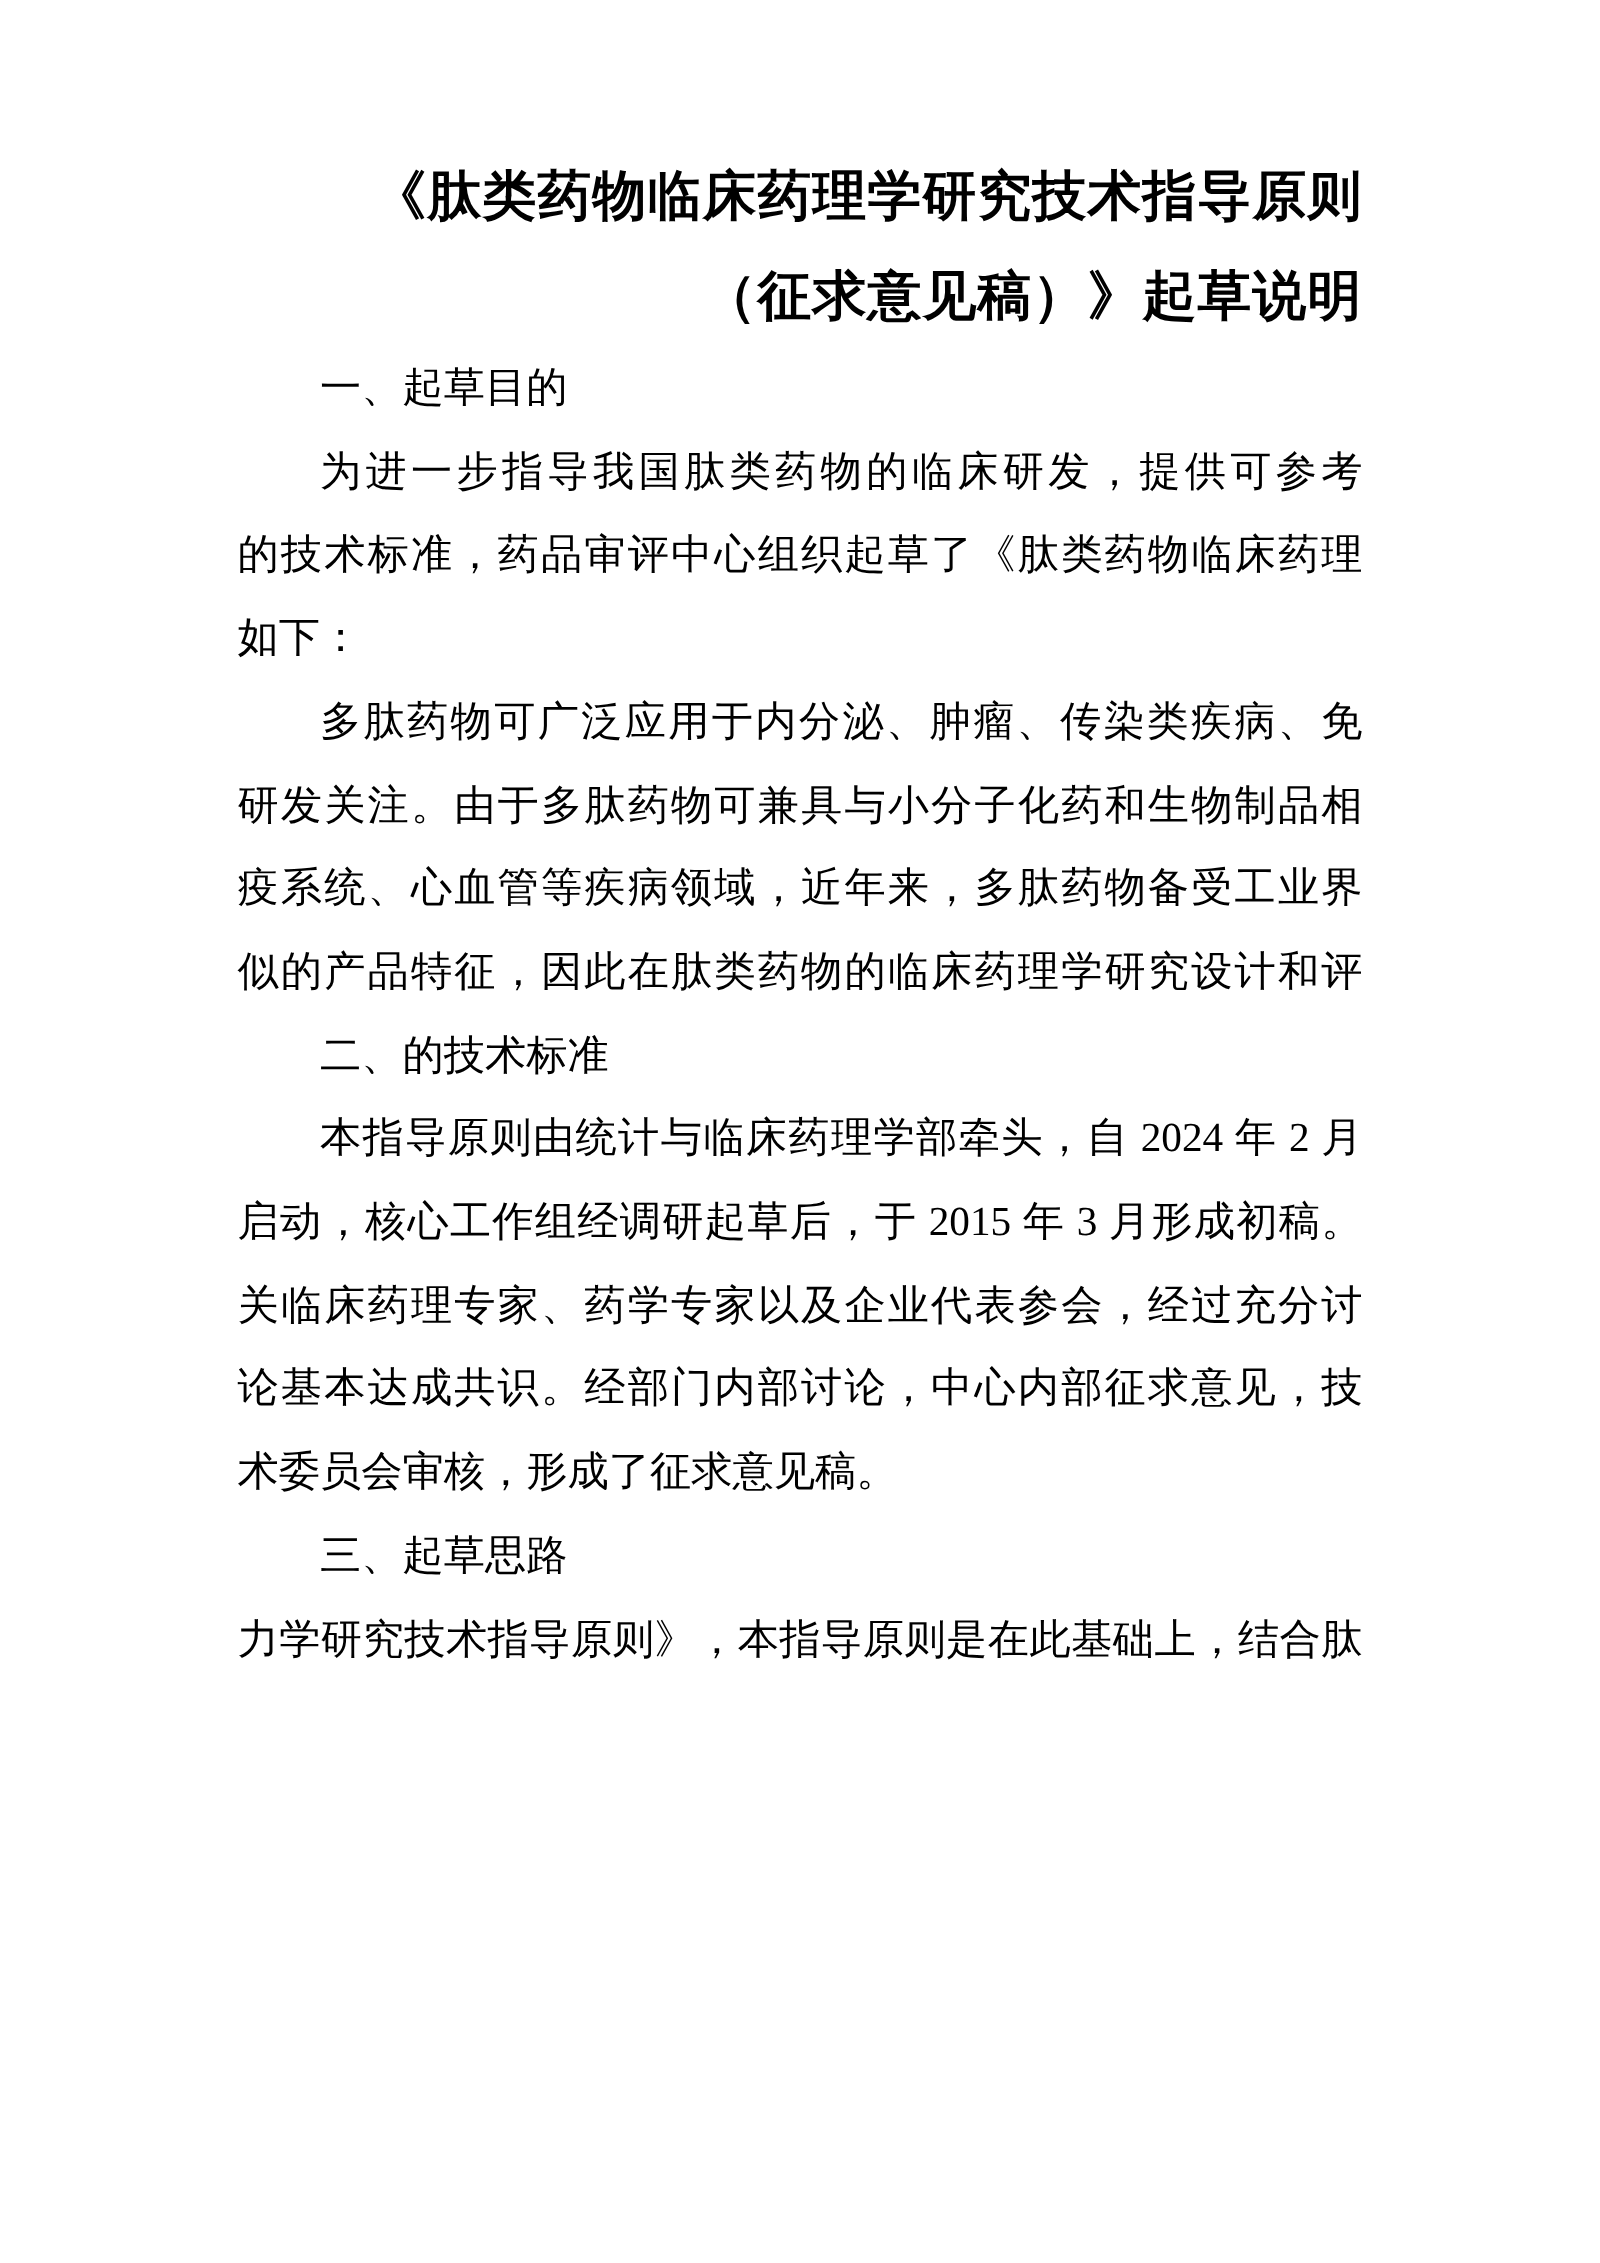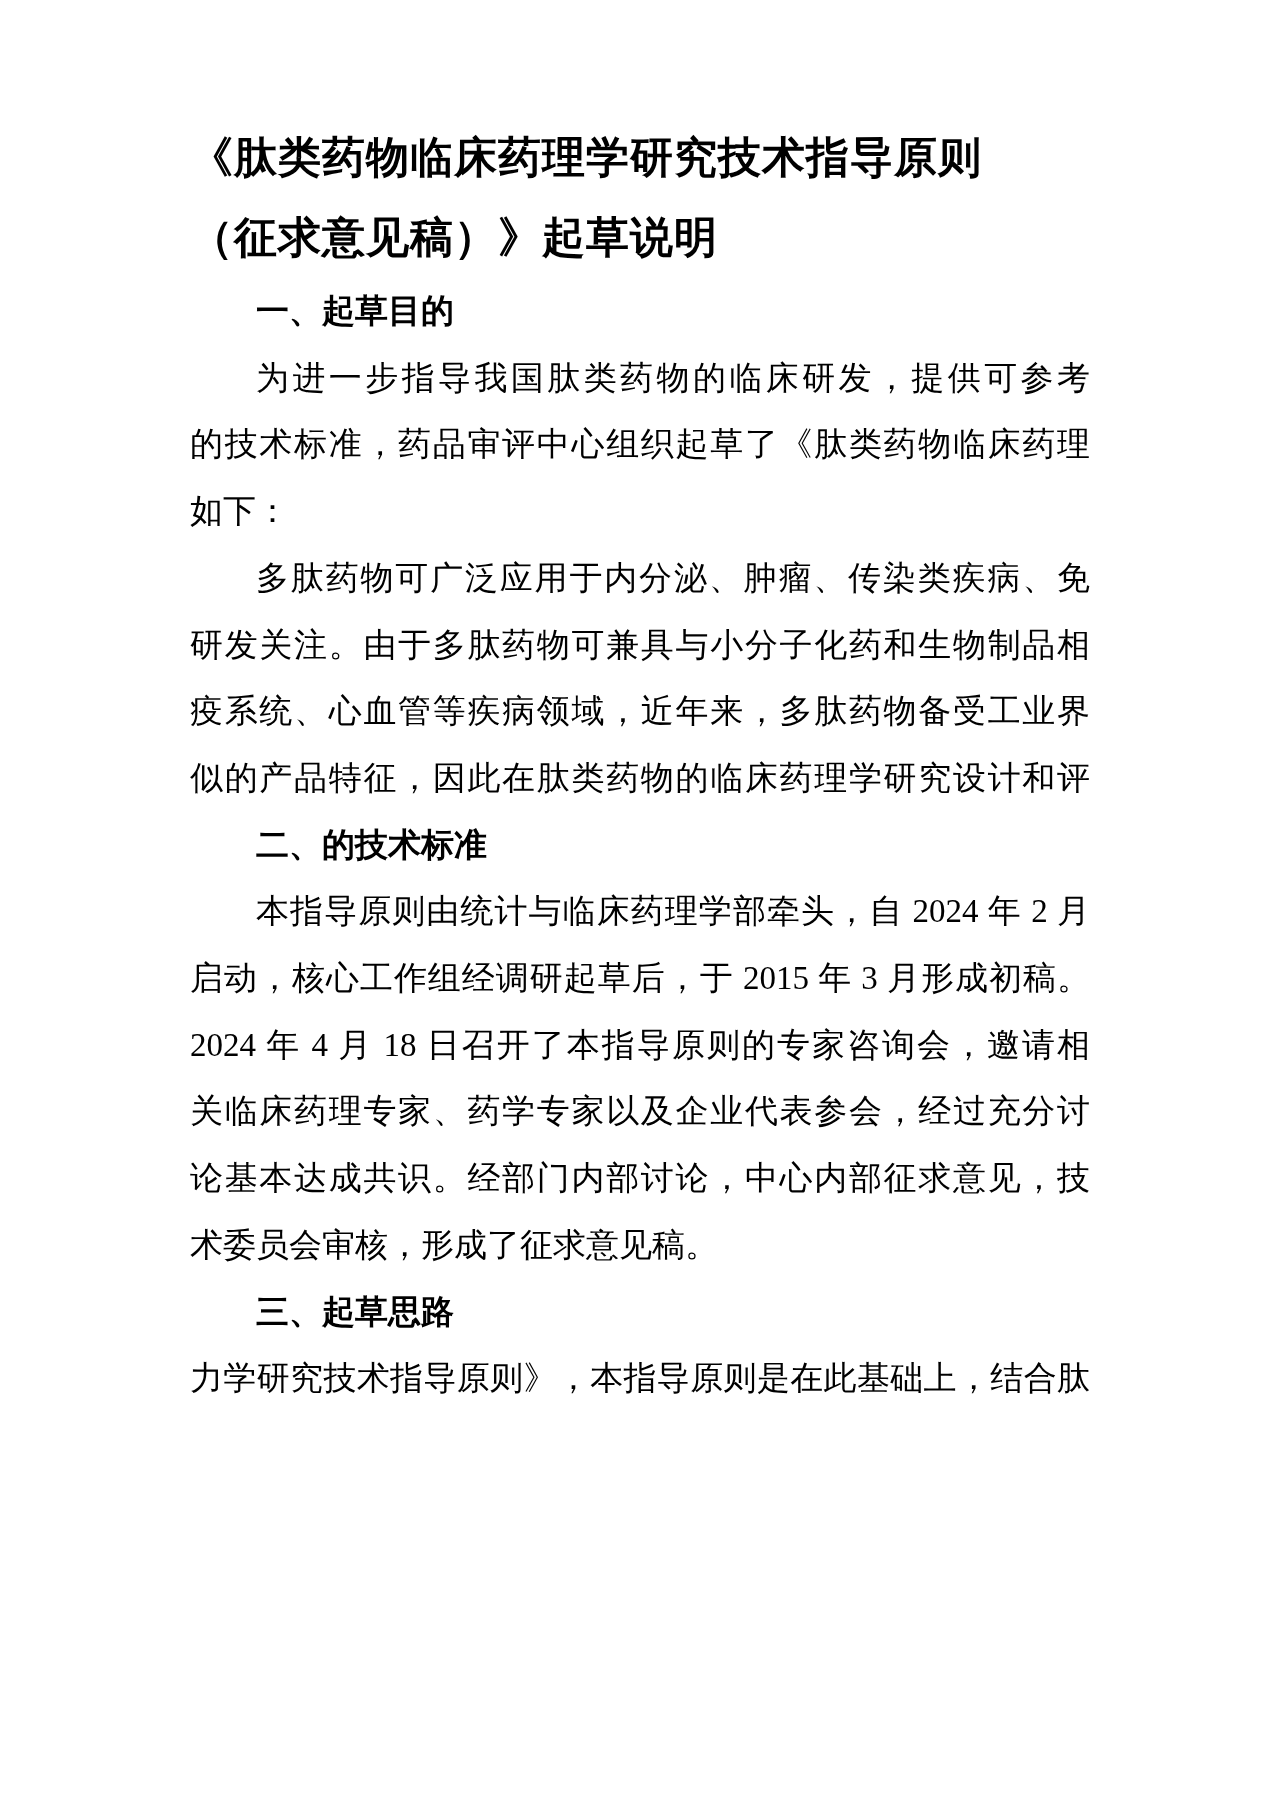--- a/index.html
+++ b/index.html
@@ -17,38 +17,38 @@
     overflow: hidden;
   }
   .doc {
     padding: 118px 190px 0 190px; 
   }
   .doc-title {
     margin: 0;
     font-size: 43px;
     font-weight: bold;
     line-height: 80px;
-    text-align: left;
+    text-align: right;
     letter-spacing: 1px;
   }
   .title-line { display: block; }
   .ln {
     margin: 0;
     font-size: 33px;
     line-height: 66.7px;
     text-align: justify;
     text-align-last: justify;
     text-justify: inter-character;
     white-space: normal;
   }
   .ln-end {
     text-align-last: left; 
   }
   .hd {
-    font-weight: bold;
+    font-weight: normal;
     text-align-last: left;
   }
   .ind {
     text-indent: 2em; 
   }
 </style>
 </head>
 <body>
 
 <div class="page">
@@ -67,21 +67,20 @@
 
     <p class="ln ind">多肽药物可广泛应用于内分泌、肿瘤、传染类疾病、免</p>
     <p class="ln">研发关注。由于多肽药物可兼具与小分子化药和生物制品相</p>
     <p class="ln">疫系统、心血管等疾病领域，近年来，多肽药物备受工业界</p>
     <p class="ln">似的产品特征，因此在肽类药物的临床药理学研究设计和评</p>
 
     <p class="ln hd ind">二、的技术标准</p>
 
     <p class="ln ind">本指导原则由统计与临床药理学部牵头，自 2024 年 2 月</p>
     <p class="ln">启动，核心工作组经调研起草后，于 2015 年 3 月形成初稿。</p>
-    <p class="ln">2024 年 4 月 18 日召开了本指导原则的专家咨询会，邀请相</p>
     <p class="ln">关临床药理专家、药学专家以及企业代表参会，经过充分讨</p>
     <p class="ln">论基本达成共识。经部门内部讨论，中心内部征求意见，技</p>
     <p class="ln ln-end">术委员会审核，形成了征求意见稿。</p>
 
     <p class="ln hd ind">三、起草思路</p>
 
     <p class="ln">力学研究技术指导原则》，本指导原则是在此基础上，结合肽</p>
 
   </div>
 </div>

